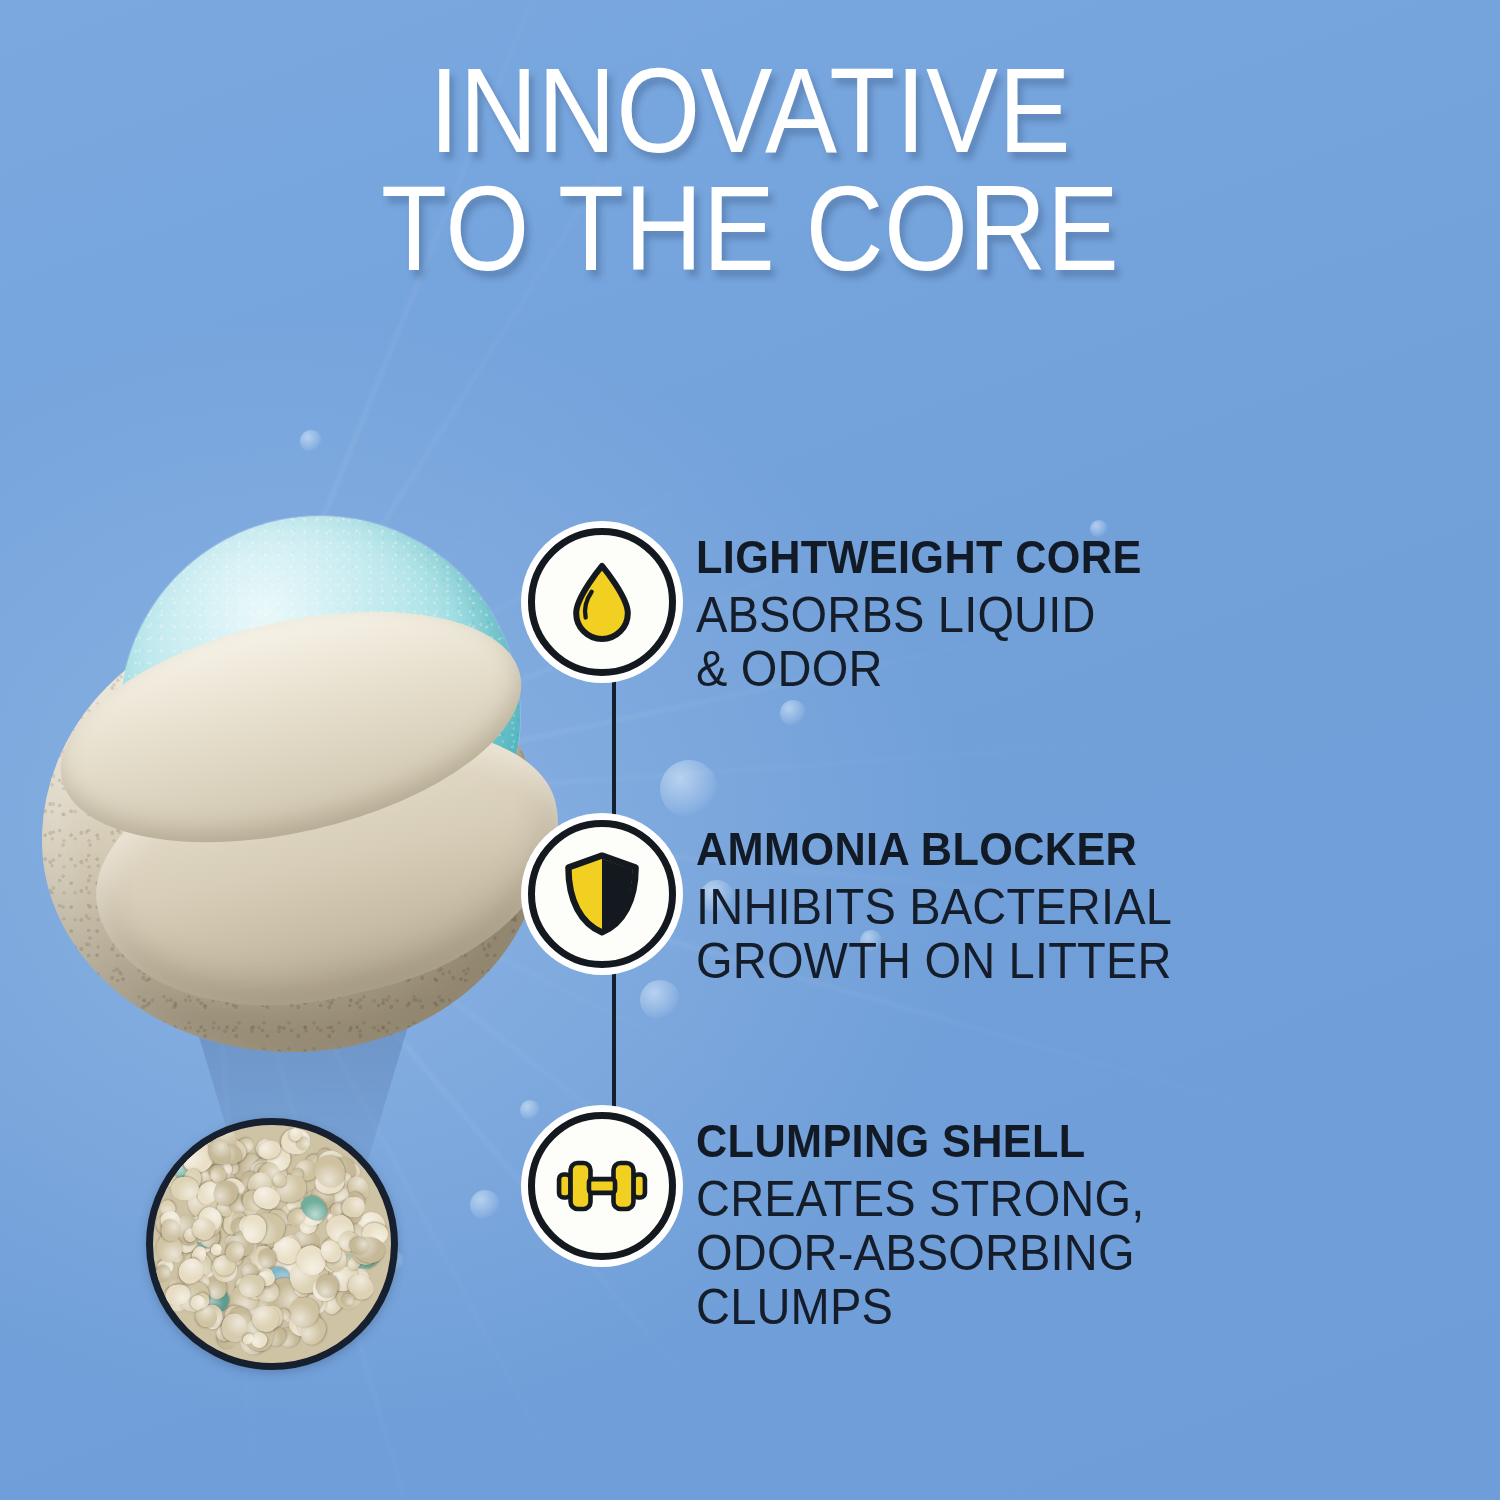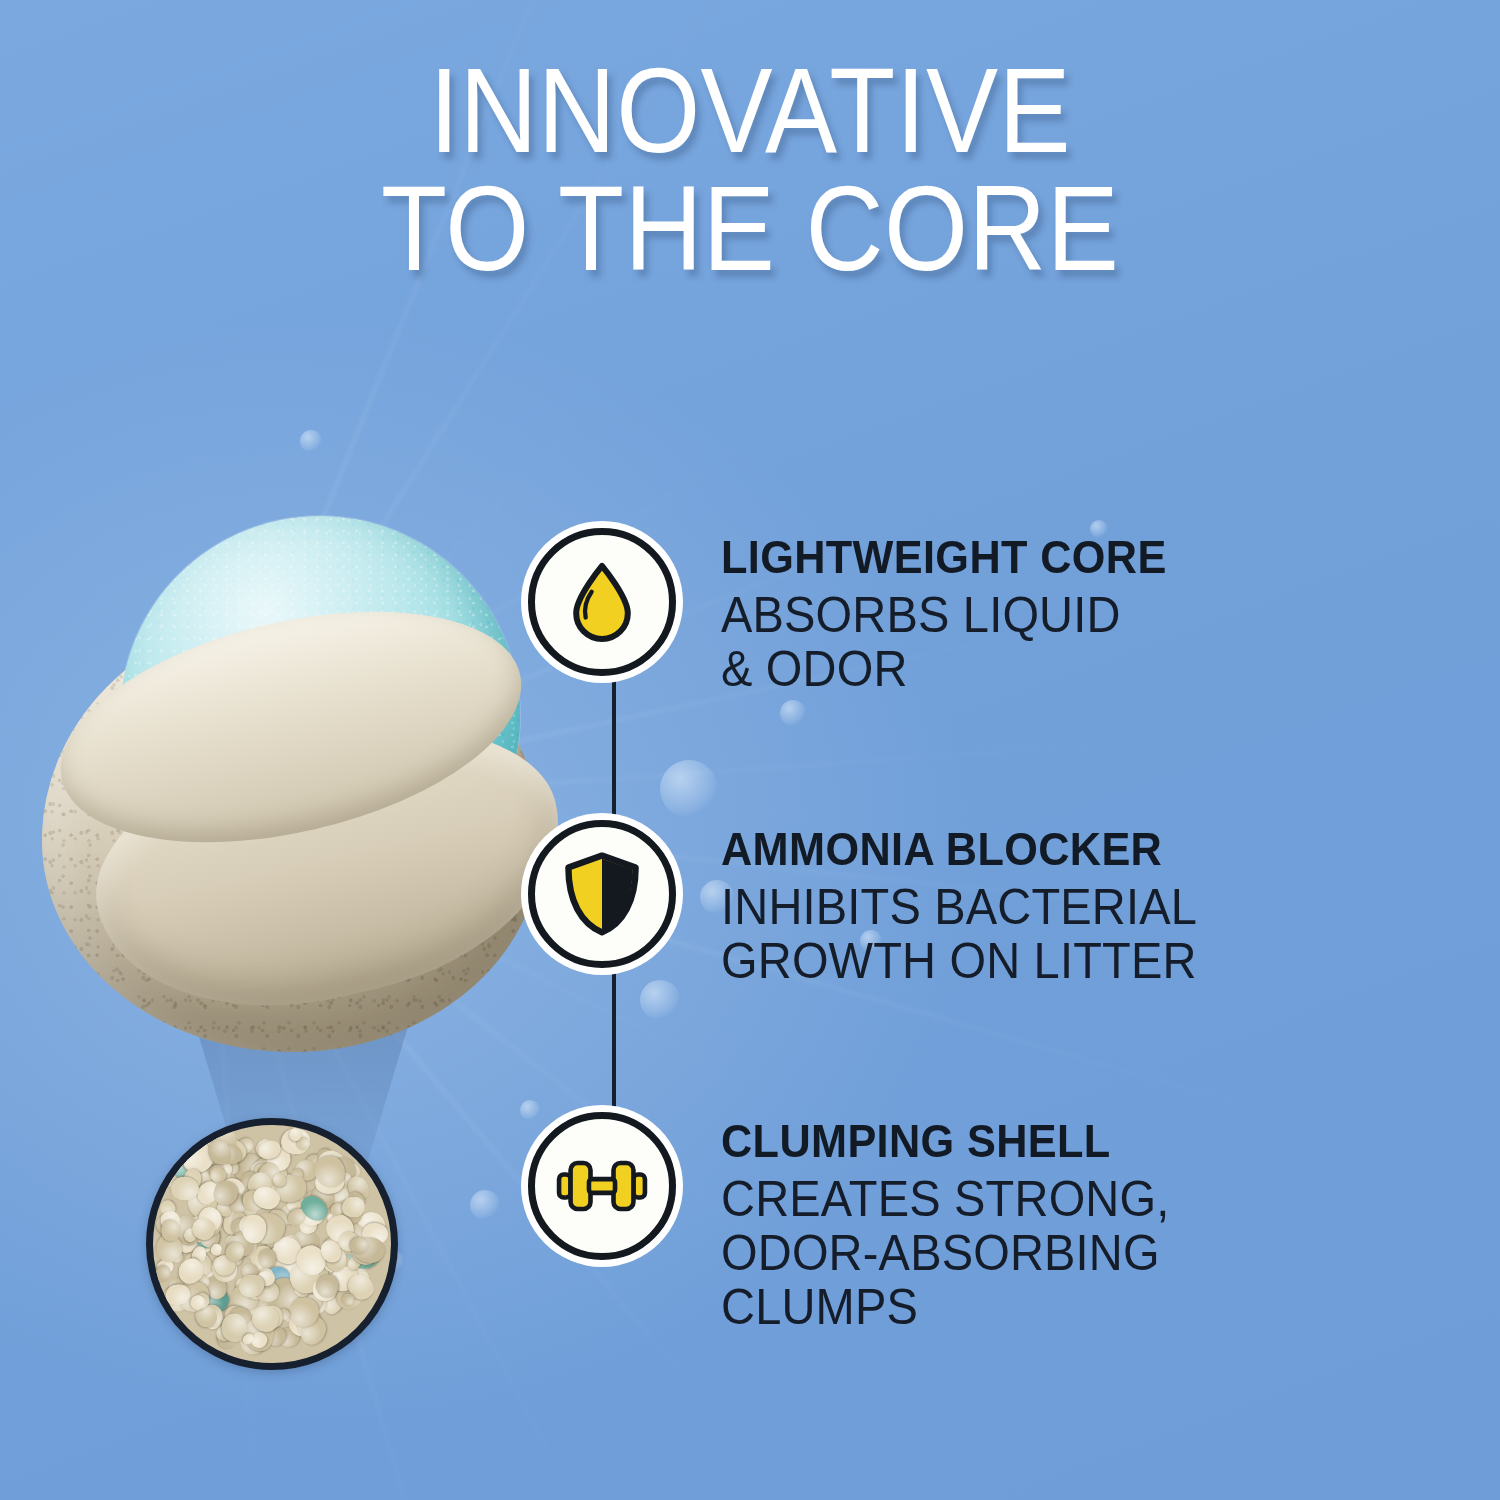--- a/index.html
+++ b/index.html
@@ -85,21 +85,21 @@
 
   
   .connector{position:absolute;left:612px;width:4px;background:#15202e;}
 
   
   .feature{position:absolute;display:flex;align-items:flex-start;}
   .badge{position:relative;width:134px;height:134px;border-radius:50%;flex:0 0 auto;
     background:#fdfdfa;border:7px solid #13191f;
     box-shadow:0 0 0 7px #ffffff;}
   .badge svg{position:absolute;left:50%;top:50%;transform:translate(-50%,-50%);}
-  .ftext{margin-left:45px;padding-top:6px;}
+  .ftext{margin-left:20px;padding-top:6px;}
   .fhead{color:#121a26;font-size:46px;font-weight:700;letter-spacing:.4px;line-height:1.0;
      transform:scaleX(.94);transform-origin:0 50%;white-space:nowrap;}
   .fbody{color:#151d2a;font-size:50px;font-weight:400;letter-spacing:.2px;line-height:1.08;
      margin-top:8px;transform:scaleX(.94);transform-origin:0 50%;white-space:pre-line;}
 </style>
 </head>
 <body>
 
 <div class="stage">
 

